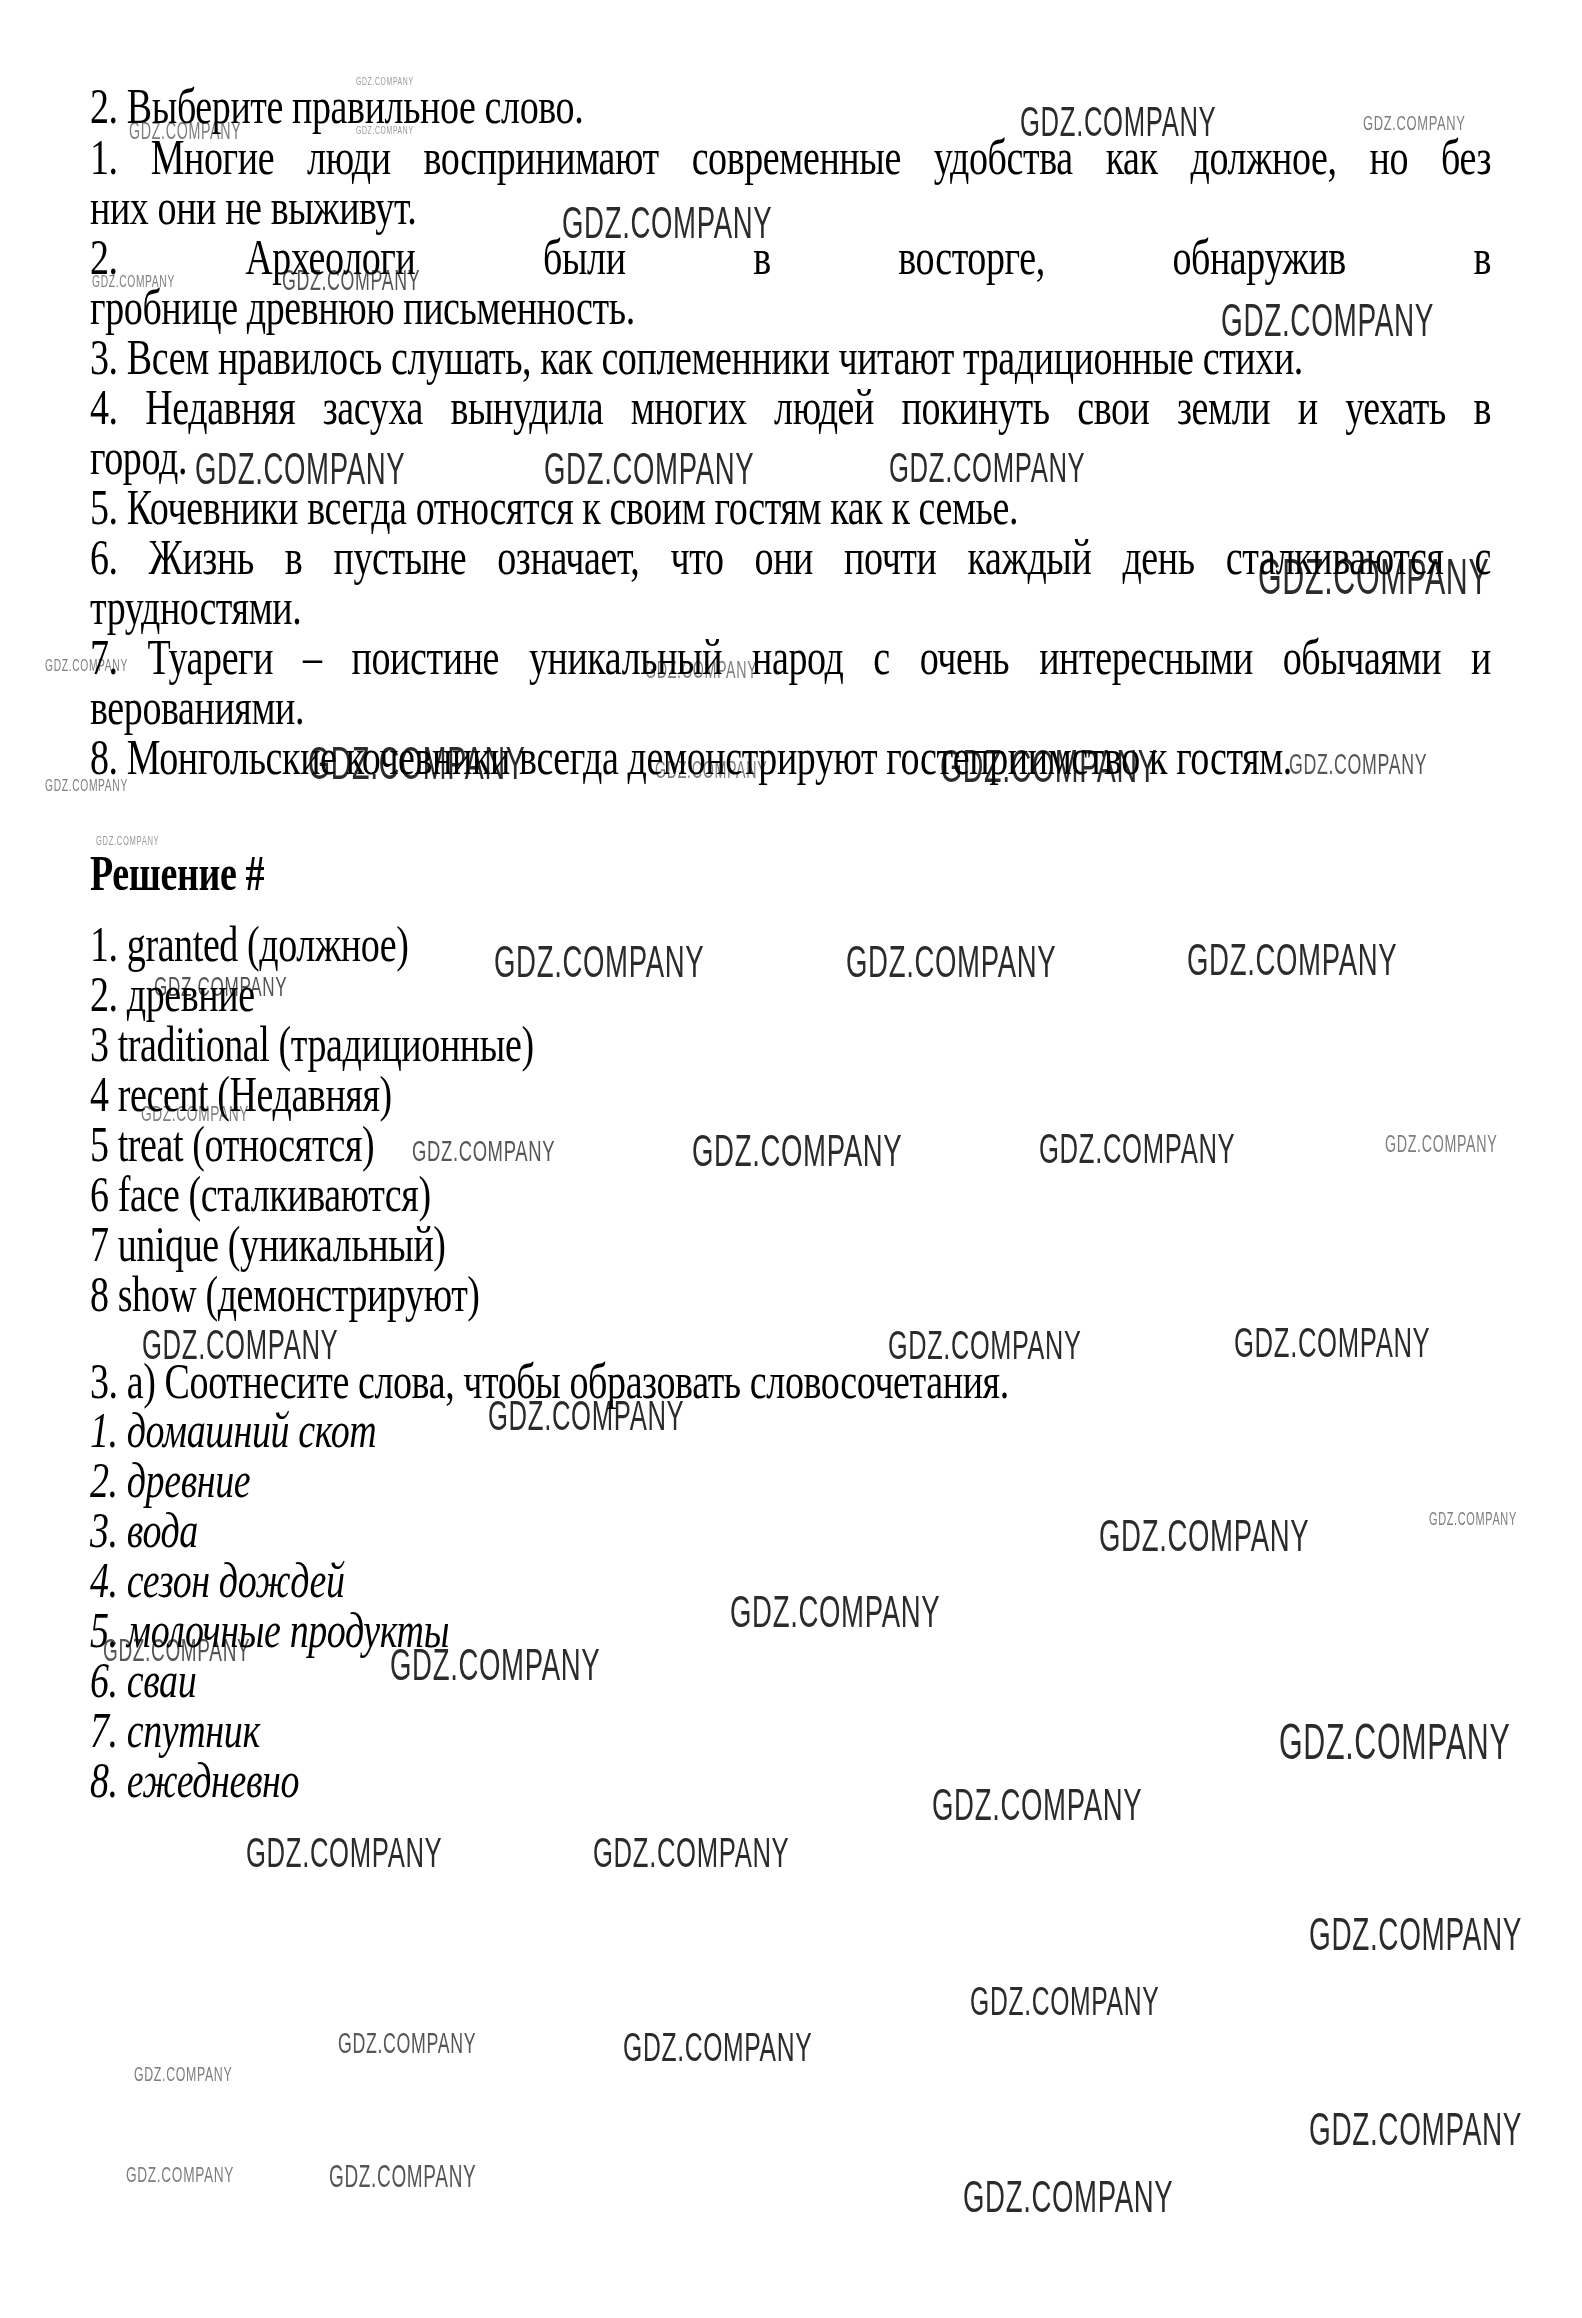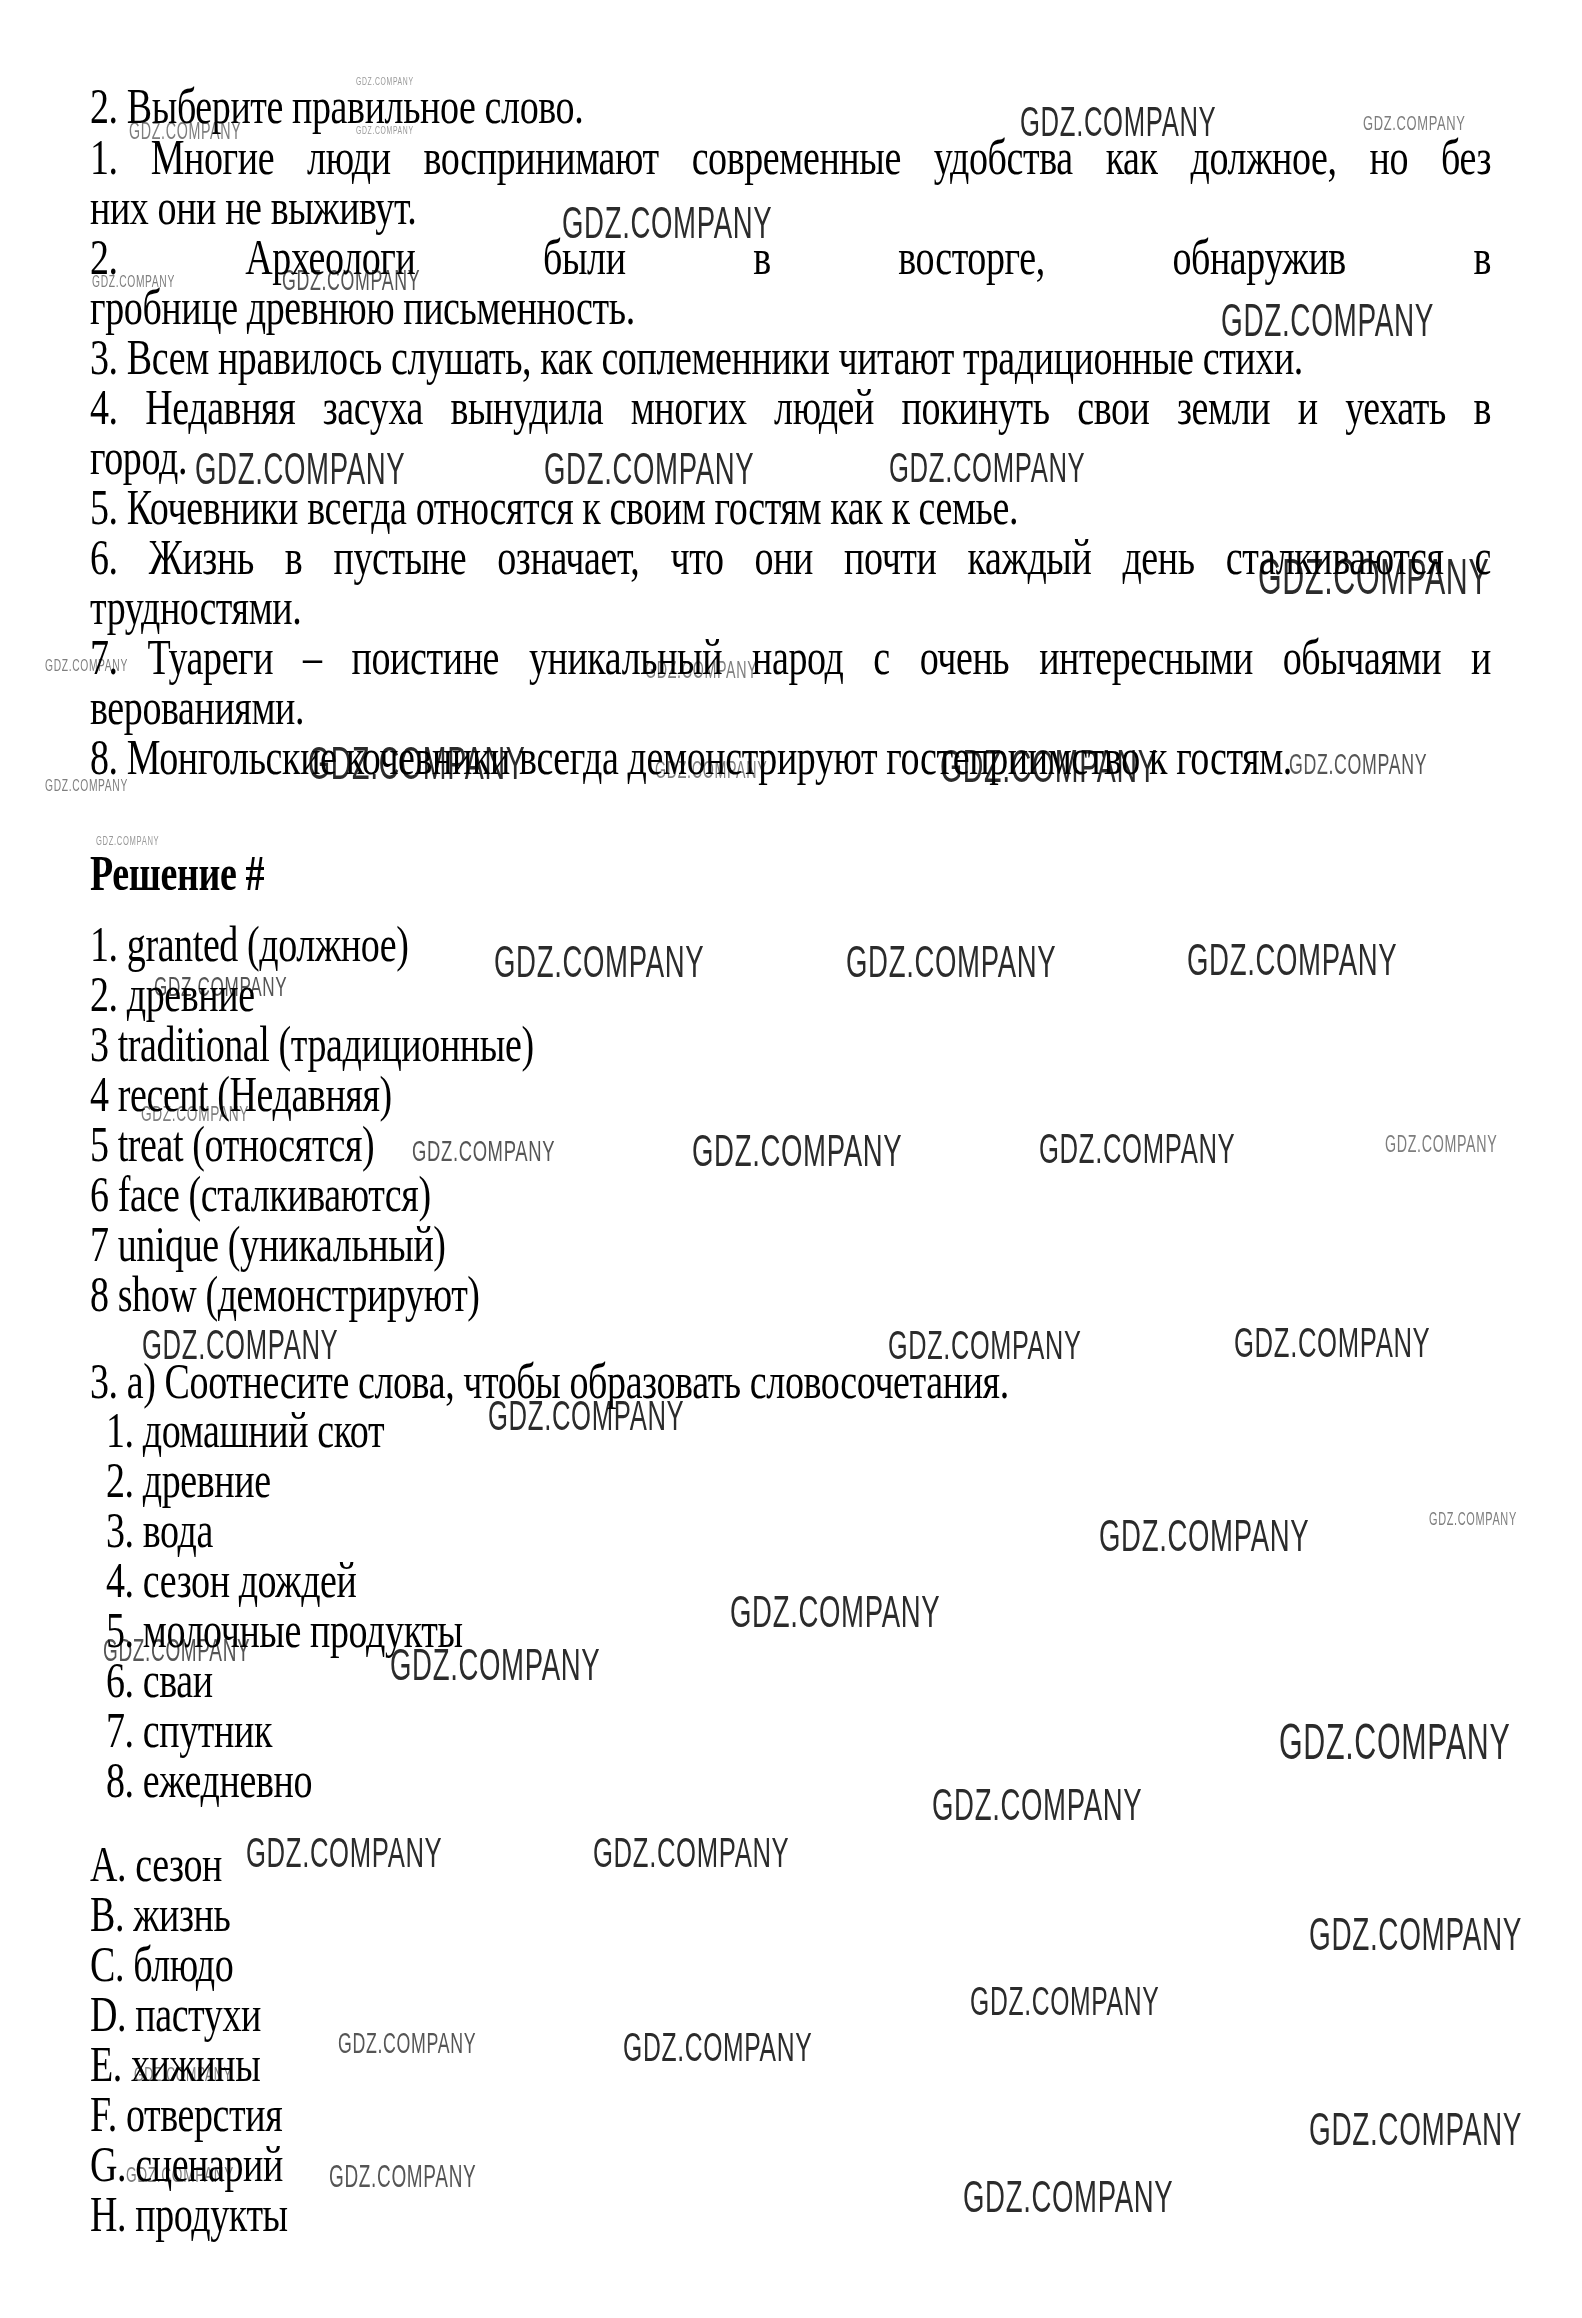--- a/index.html
+++ b/index.html
@@ -45,21 +45,21 @@
     transform-origin: 0 50%;
     letter-spacing: -0.4px;
     white-space: nowrap;
   }
   #solution-heading { font-weight: 700; }
   #task2-heading { left: 90px; top: 80px;  width: 1401px; }
   #task2-body    { left: 90px; top: 131px;  width: 1401px; }
   #solution-heading { left: 90px; top: 847px; width: 1401px; }
   #solution-answers { left: 90px; top: 918px; width: 1401px; }
   #task3-heading { left: 90px; top: 1355px; width: 1401px; }
-  #task3-left    { left: 106px; top: 1404px; width: 1401px; }
+  #task3-left    { left: 90px; top: 1404px; width: 1401px; font-style: italic; }
   #task3-right   { left: 90px; top: 1838px; width: 1401px; }
   
   .wm {
     position: absolute;
     font-family: "Liberation Sans", sans-serif;
     font-weight: 400;
     letter-spacing: 0.7px;
     line-height: 1;
     white-space: nowrap;
     transform: scale(0.95, 1.55);
@@ -167,24 +167,14 @@
       <div class="row">1. домашний скот</div>
       <div class="row">2. древние</div>
       <div class="row">3. вода</div>
       <div class="row">4. сезон дождей</div>
       <div class="row">5. молочные продукты</div>
       <div class="row">6. сваи</div>
       <div class="row">7. спутник</div>
       <div class="row">8. ежедневно</div>
     </div>
 
-  <div class="abs" id="task3-right">
-      <div class="row">A. сезон</div>
-      <div class="row">B. жизнь</div>
-      <div class="row">C. блюдо</div>
-      <div class="row">D. пастухи</div>
-      <div class="row">E. хижины</div>
-      <div class="row">F. отверстия</div>
-      <div class="row">G. сценарий</div>
-      <div class="row">H. продукты</div>
-    </div>
 </div>
 
 
 </body></html>

